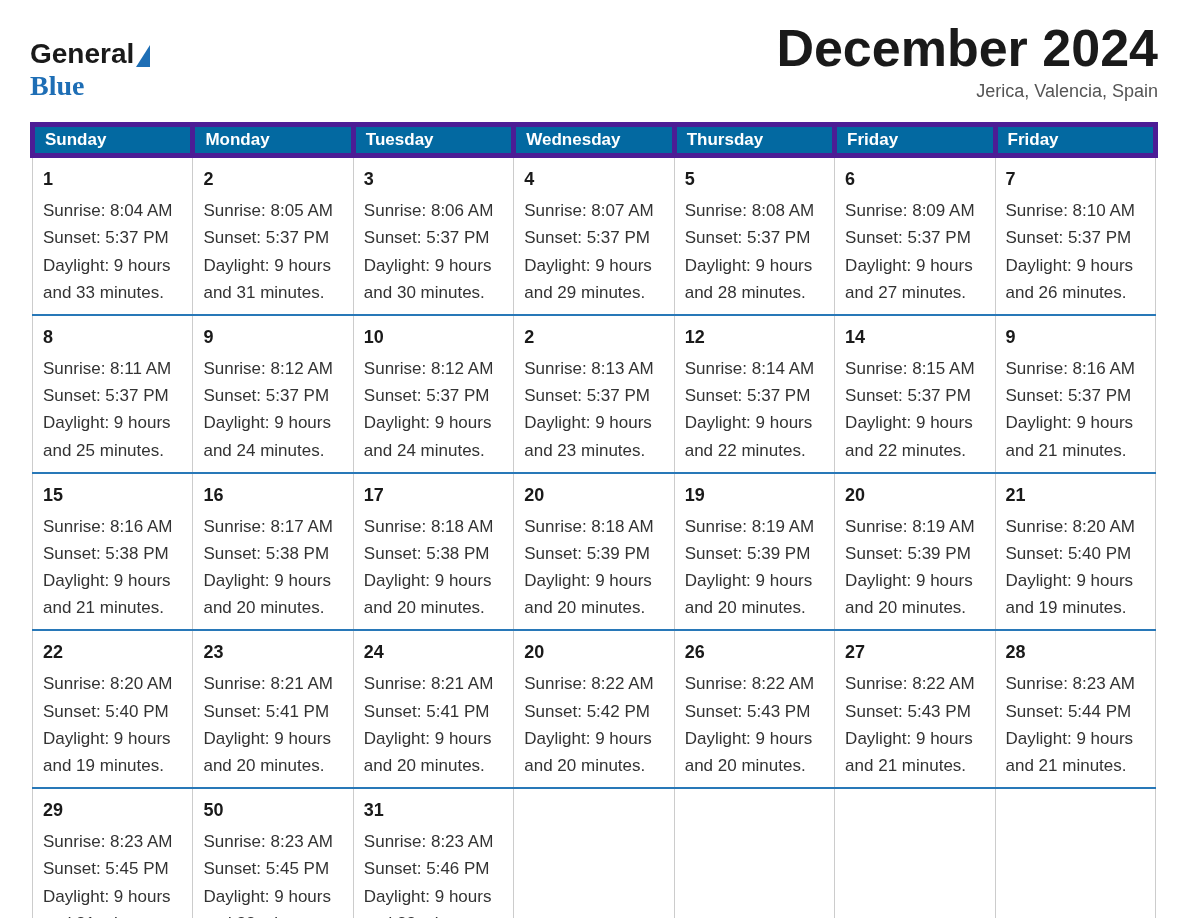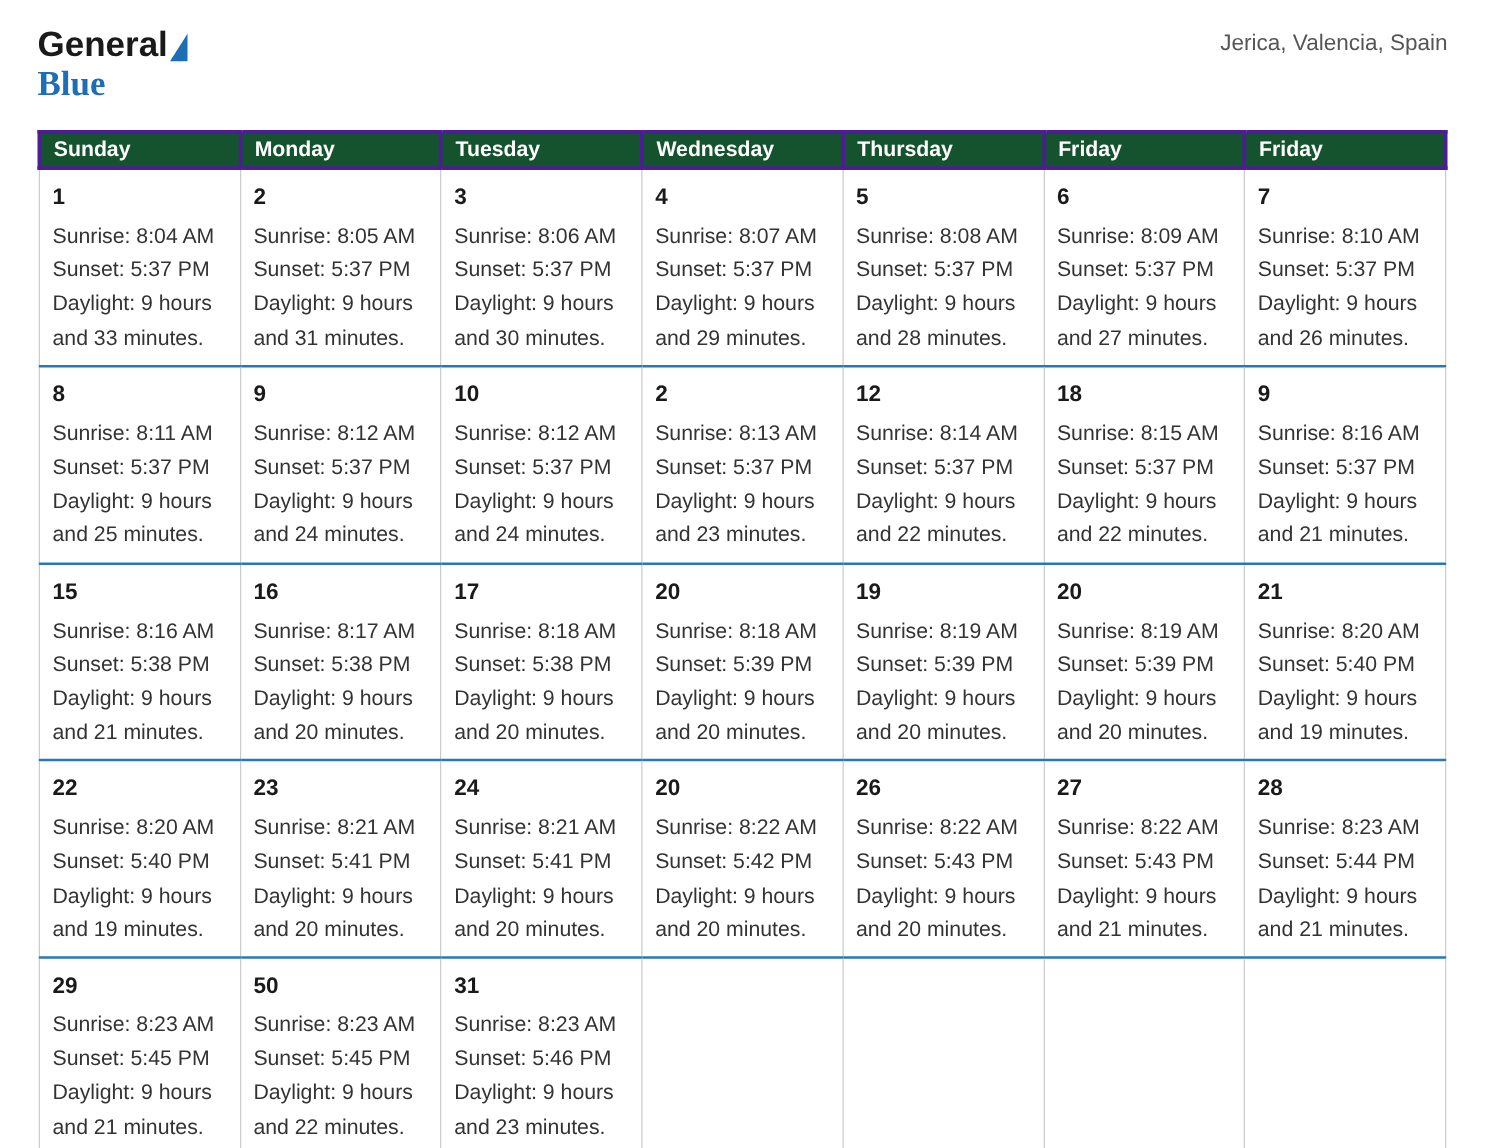--- a/index.html
+++ b/index.html
@@ -6,21 +6,21 @@
     body {
       font-family: Arial, sans-serif;
       background: #fff;
       width: 1188px;
       min-height: 918px;
       padding: 20px 30px;
     }
     .header {
       display: flex;
       justify-content: space-between;
-      align-items: flex-start;
+      align-items: flex-end;
       margin-bottom: 20px;
     }
     .logo {
       display: flex;
       flex-direction: column;
       align-items: flex-start;
     }
     .logo-text {
       display: flex;
       align-items: center;
@@ -58,27 +58,27 @@
     .location {
       font-size: 18px;
       color: #555;
       margin-top: 4px;
     }
     table {
       width: 100%;
       border-collapse: collapse;
     }
     thead tr th {
-      background-color: #14532d;
+      background-color: #0369a1;
       color: #fff;
       font-size: 17px;
       font-weight: bold;
       padding: 3px 10px;
       text-align: left;
-      border: 3px solid #4c1d95;
+      border: 5px solid #4c1d95;
     }
     tbody tr td {
       vertical-align: top;
       border: 1px solid #ccc;
       border-top: 2px solid #2878b8;
       padding: 8px 10px;
       width: 14.28%;
       min-height: 100px;
       font-size: 13px;
       color: #333;
@@ -109,20 +109,21 @@
 
 <div class="header">
   <div class="logo">
     <div class="logo-text">
       <span class="logo-general">General</span>
       <div class="logo-triangle"></div>
     </div>
     <span class="logo-blue">Blue</span>
   </div>
   <div class="title-area">
+    <div class="month-title">December 2024</div>
     <div class="location">Jerica, Valencia, Spain</div>
   </div>
 </div>
 
 <table>
   <thead>
     <tr>
       <th>Sunday</th>
       <th>Monday</th>
       <th>Tuesday</th>
@@ -178,21 +179,21 @@
       </td>
         <td>
         <span class="day-number">2</span>
         <span class="day-info">Sunrise: 8:13 AM<br>Sunset: 5:37 PM<br>Daylight: 9 hours and 23 minutes.</span>
       </td>
         <td>
         <span class="day-number">12</span>
         <span class="day-info">Sunrise: 8:14 AM<br>Sunset: 5:37 PM<br>Daylight: 9 hours and 22 minutes.</span>
       </td>
         <td>
-        <span class="day-number">18</span>
+        <span class="day-number">14</span>
         <span class="day-info">Sunrise: 8:15 AM<br>Sunset: 5:37 PM<br>Daylight: 9 hours and 22 minutes.</span>
       </td>
         <td>
         <span class="day-number">9</span>
         <span class="day-info">Sunrise: 8:16 AM<br>Sunset: 5:37 PM<br>Daylight: 9 hours and 21 minutes.</span>
       </td>
       </tr>
       <tr>
         <td>
         <span class="day-number">15</span>

